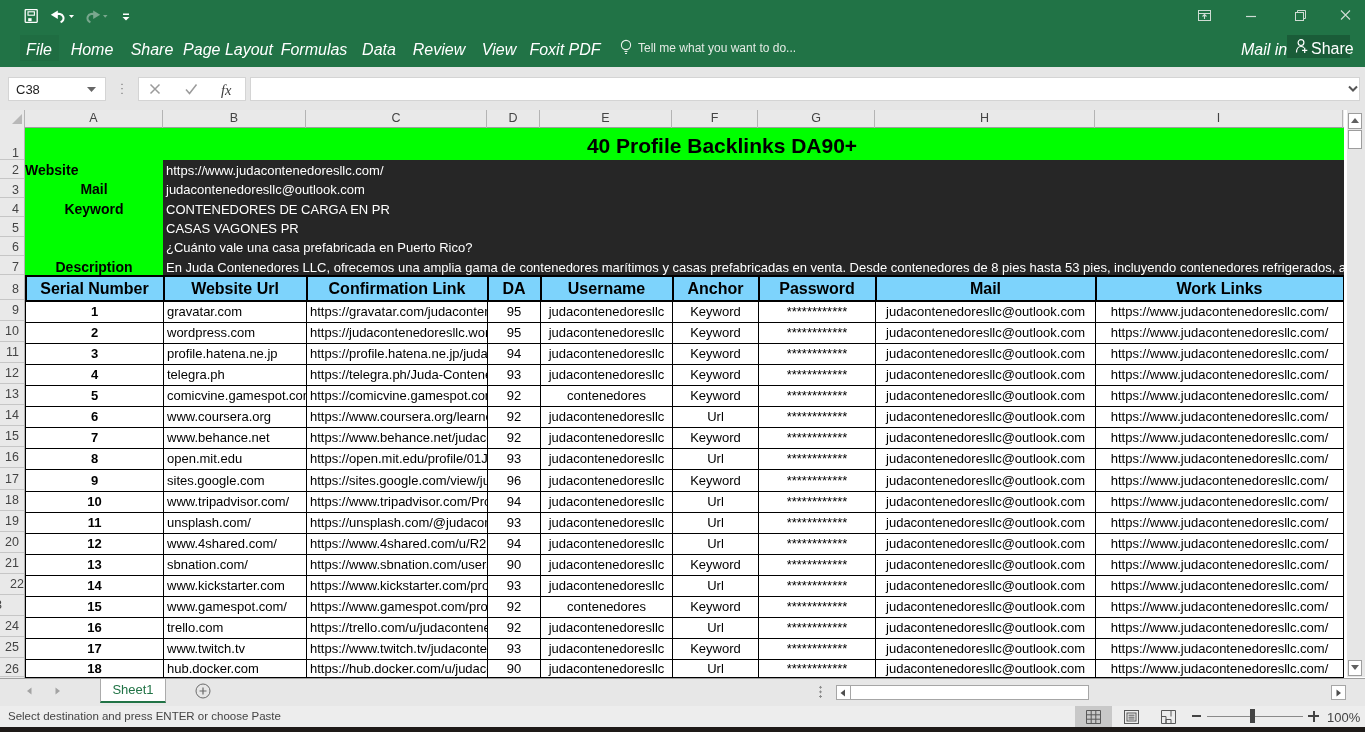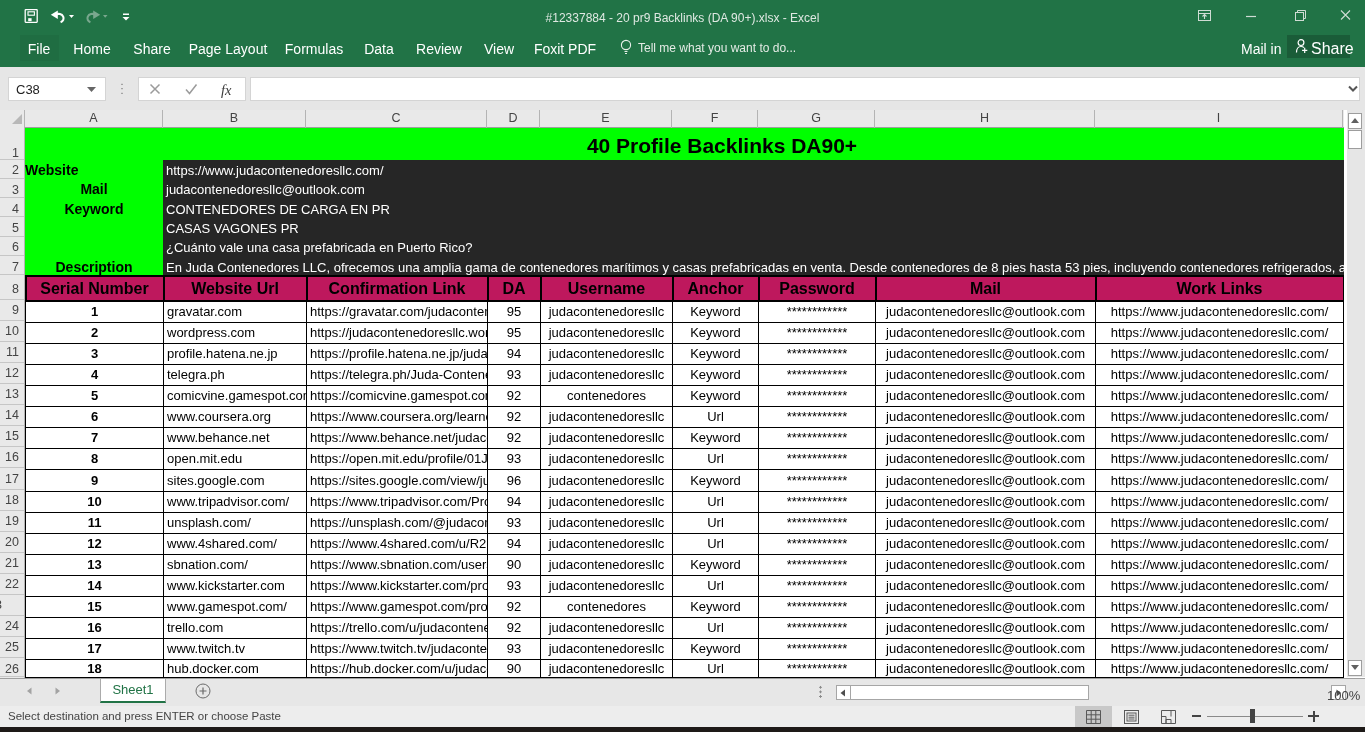--- a/index.html
+++ b/index.html
@@ -1,24 +1,24 @@
 <!DOCTYPE html>
 <html><head><meta charset="utf-8"><title>x</title><style>
 * { margin:0; padding:0; box-sizing:border-box; }
 html,body { width:1365px; height:732px; overflow:hidden; }
 body { font-family:"Liberation Sans", sans-serif; }
 .abs { position:absolute; }
 #app { position:relative; width:1365px; height:732px; background:#fff; overflow:hidden; }
-.tabtext { color:#fff; font-size:14px; }
+.tabtext { color:#fff; font-size:16px;font-style:italic; }
 table.grid { border-collapse:collapse; table-layout:fixed; }
 table.grid td { border:1px solid #000; font-size:13px; overflow:hidden; white-space:nowrap; padding:0; color:#000; background:#fff; }
 table.grid td.c { text-align:center; }
 table.grid td.l { text-align:left; padding-left:3px; }
 table.grid td.b { font-weight:bold; }
-table.grid tr.hd td { border:2px solid #000; background:#be185d; font-weight:bold; font-size:16px; text-align:center; }
+table.grid tr.hd td { border:2px solid #000; background:#7dd3fc; font-weight:bold; font-size:16px; text-align:center; }
 </style></head><body>
 <div id="app">
 
 <div class="abs" style="left:0;top:0;width:1365px;height:32px;background:#217346"></div>
 <svg class="abs" style="left:22px;top:7px" width="110" height="18" viewBox="0 0 110 18">
 <g stroke="#fff" fill="none" stroke-width="1.3">
 <rect x="3.2" y="2.7" width="12" height="12.6" rx="0.5"></rect>
 <rect x="6" y="4.8" width="6.4" height="3.4" stroke-width="1.1"></rect>
 <rect x="6.2" y="11.2" width="3.4" height="3" fill="#fff" stroke="none"></rect>
 </g>
@@ -26,21 +26,20 @@
 <polygon points="35.8,3.6 35.8,12 28.8,7.8" fill="#fff"></polygon>
 <polygon points="47,8 52,8 49.5,11" fill="#fff"></polygon>
 <g opacity="0.8">
 <path d="M74 7.8 c-3.5 -1.8 -7 -0.8 -8.2 1.8 c-1 2.2 0 4.6 2.6 5.6" stroke="#8fb5a0" fill="none" stroke-width="2.1"></path>
 <polygon points="71.2,3.6 71.2,12 78.2,7.8" fill="#8fb5a0"></polygon>
 <polygon points="81,8 85.5,8 83.2,10.8" fill="#8fb5a0"></polygon>
 </g>
 <rect x="101" y="6.5" width="6" height="1.5" fill="#fff"></rect>
 <polygon points="100.5,10 107.5,10 104,13.5" fill="#fff"></polygon>
 </svg>
-<div class="abs" style="left:0;top:11px;width:1365px;text-align:center;font-size:12px;color:#dfe8e2">#12337884 - 20 pr9 Backlinks (DA 90+).xlsx - Excel</div>
 <svg class="abs" style="left:1195px;top:6px" width="160" height="20" viewBox="0 0 160 20">
 <g stroke="#cfdcd4" fill="none" stroke-width="1">
 <rect x="3.5" y="4.5" width="12" height="10"></rect>
         <path d="M3.5 7.5 h12"></path>
         <path d="M9.5 13 v-4 m-2 1.5 l2 -2 l2 2" stroke-width="1.1"></path>
 <path d="M51 10.5 h10" stroke-width="1.2"></path>
 <rect x="100.5" y="6.5" width="8" height="8"></rect>
         <path d="M102.5 6.5 v-2 h8 v8 h-2"></path>
 <path d="M146 4.5 l9 9 m0 -9 l-9 9" stroke-width="1.1"></path>
 </g>
@@ -164,21 +163,21 @@
       </div>
 <div style="position:absolute;left:0;top:383.5px;width:24px;height:21px;border-bottom:1px solid #c6c6c6;color:#444444;font-size:12.5px;text-align:right;padding-right:5px;display:flex;flex-direction:column;justify-content:flex-end;align-items:flex-end">
         <span style="line-height:19px">19</span>
       </div>
 <div style="position:absolute;left:0;top:404.5px;width:24px;height:21px;border-bottom:1px solid #c6c6c6;color:#444444;font-size:12.5px;text-align:right;padding-right:5px;display:flex;flex-direction:column;justify-content:flex-end;align-items:flex-end">
         <span style="line-height:19px">20</span>
       </div>
 <div style="position:absolute;left:0;top:425.5px;width:24px;height:21px;border-bottom:1px solid #c6c6c6;color:#444444;font-size:12.5px;text-align:right;padding-right:5px;display:flex;flex-direction:column;justify-content:flex-end;align-items:flex-end">
         <span style="line-height:19px">21</span>
       </div>
-<div style="position:absolute;left:0;top:446.5px;width:24px;height:21px;border-bottom:1px solid #c6c6c6;color:#444444;font-size:12.5px;text-align:right;padding-right:5px;display:flex;flex-direction:column;justify-content:flex-end;align-items:flex-end">
+<div style="position:absolute;left:0;top:446.5px;width:24px;height:21px;border-bottom:1px solid #c6c6c6;color:#444444;font-size:12.5px;text-align:right;display:flex;flex-direction:column;justify-content:flex-end;align-items:flex-end">
         <span style="line-height:19px">22</span>
       </div>
 <div style="position:absolute;left:0;top:467.5px;width:24px;height:21px;border-bottom:1px solid #c6c6c6;color:#444444;font-size:12.5px;text-align:right;padding-right:22px;display:flex;flex-direction:column;justify-content:flex-end;align-items:flex-end">
         <span style="line-height:19px">23</span>
       </div>
 <div style="position:absolute;left:0;top:488.5px;width:24px;height:21px;border-bottom:1px solid #c6c6c6;color:#444444;font-size:12.5px;text-align:right;padding-right:5px;display:flex;flex-direction:column;justify-content:flex-end;align-items:flex-end">
         <span style="line-height:19px">24</span>
       </div>
 <div style="position:absolute;left:0;top:509.5px;width:24px;height:21px;border-bottom:1px solid #c6c6c6;color:#444444;font-size:12.5px;text-align:right;padding-right:5px;display:flex;flex-direction:column;justify-content:flex-end;align-items:flex-end">
         <span style="line-height:19px">25</span>
@@ -476,14 +475,14 @@
 </g>
 <g stroke="#585858" fill="none" stroke-width="1" transform="translate(75,0)">
 <path d="M0.5 0.5 h14 v13 h-14 z M0.5 6.5 h4.5 v7 M10 0.5 v6 M5 13.5 v-4 h5 v4"></path>
 </g>
 </svg>
 <div class="abs" style="left:1192px;top:715px;width:9px;height:2px;background:#444"></div>
 <div class="abs" style="left:1207px;top:715.5px;width:96px;height:1px;background:#8a8a8a"></div>
 <div class="abs" style="left:1250px;top:709px;width:5px;height:14px;background:#444"></div>
 <div class="abs" style="left:1308px;top:715px;width:11px;height:2px;background:#444"></div>
 <div class="abs" style="left:1312.5px;top:710.5px;width:2px;height:11px;background:#444"></div>
-<div class="abs" style="left:1327px;top:688px;font-size:13px;color:#444">100%</div>
+<div class="abs" style="left:1327px;top:710px;font-size:13px;color:#444">100%</div>
 <div class="abs" style="left:0;top:727px;width:1365px;height:5px;background:#1e1a18"></div>
 </div>
 </body></html>

